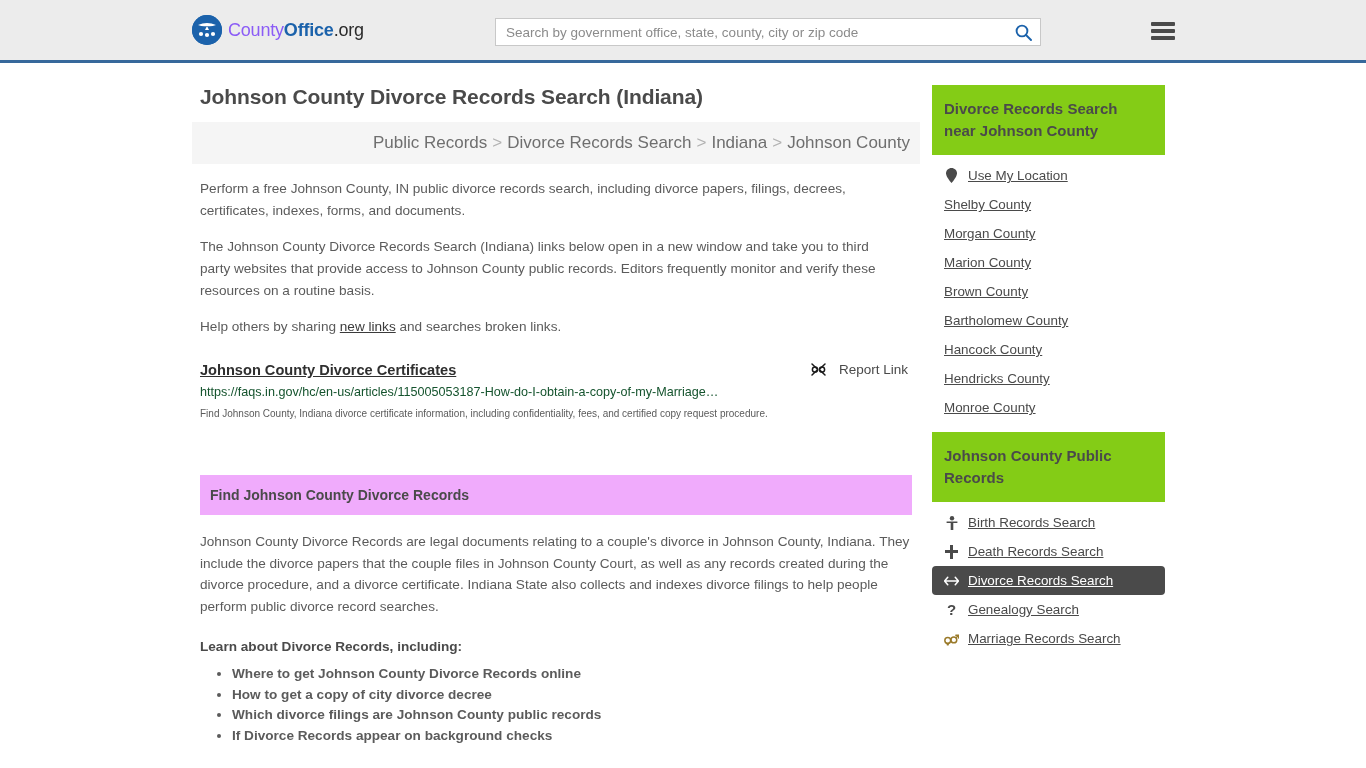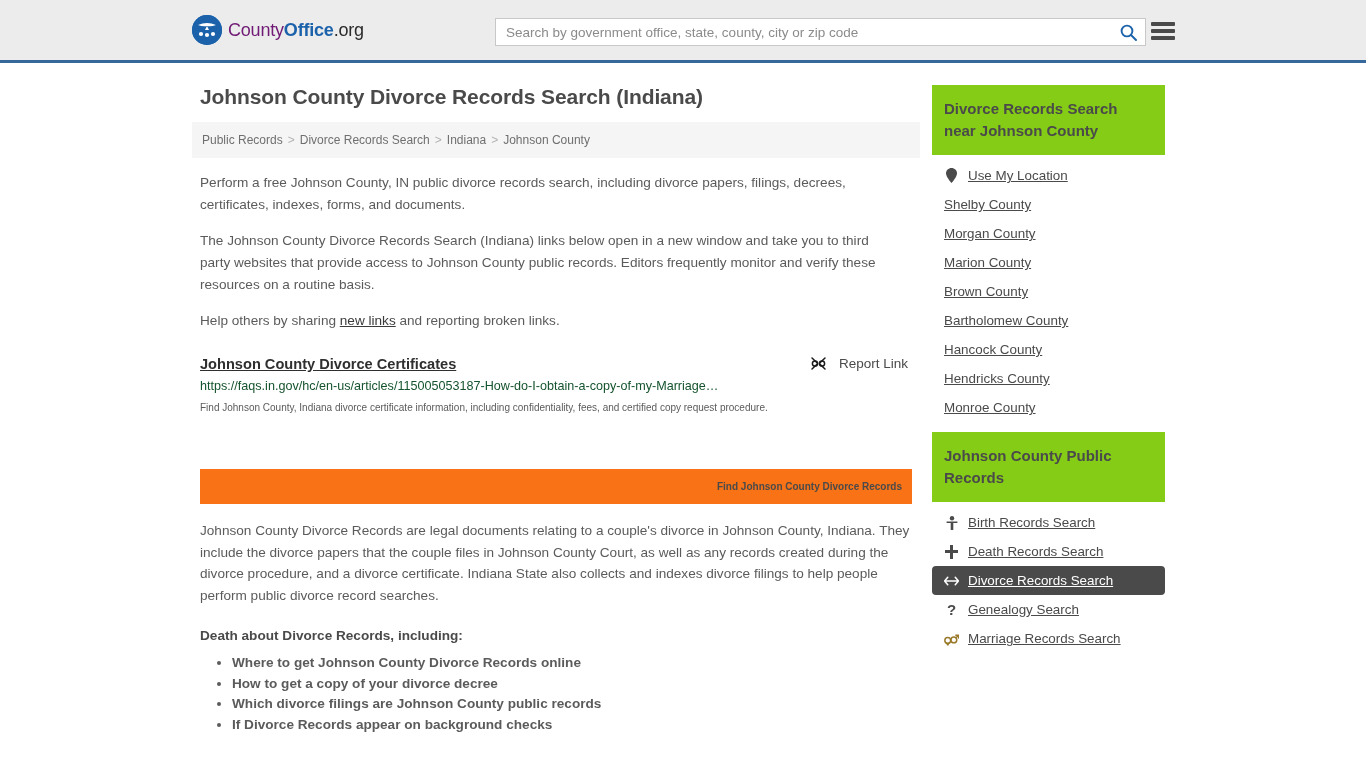--- a/index.html
+++ b/index.html
@@ -35,29 +35,29 @@
     background: #1b62ab;
     position: relative;
     flex: none;
   }
   .logo-mark svg { position: absolute; left: 0; top: 0; }
   .logo-text {
     font-size: 18px;
     letter-spacing: -0.2px;
     white-space: nowrap;
   }
-  .logo-text .c1 { color: #701a75; }
+  .logo-text .c1 { color: #8b5cf6; }
   .logo-text .c2 { color: #1b62ab; font-weight: bold; }
   .logo-text .c3 { color: #2a2a2a; }
 
   .search-wrap {
     position: absolute;
     left: 495px;
     top: 18px;
-    width: 651px;
+    width: 546px;
     height: 28px;
     background: #ffffff;
     border: 1px solid #c8c8c8;
     display: flex;
     align-items: center;
   }
   .search-input {
     flex: 1;
     border: 0;
     outline: none;
@@ -109,23 +109,24 @@
     font-size: 21px;
     font-weight: bold;
     color: #4a4a4a;
     margin: 0 0 13px 8px;
     letter-spacing: -0.1px;
   }
 
   .breadcrumb {
     background: #f5f5f5;
     padding: 11px 10px;
-    font-size: 12px;
+    font-size: 17px;
     color: #7a7a7a;
     white-space: nowrap;
+    text-align: right;
   }
   .breadcrumb a {
     color: #6f6f6f;
     text-decoration: none;
   }
   .breadcrumb .sep { color: #b2b2b2; margin: 0 5px; }
 
   .content p.body-text {
     font-size: 13.6px;
     line-height: 22px;
@@ -177,28 +178,27 @@
   .result-desc {
     font-size: 10px;
     line-height: 26px;
     color: #5b5b5b;
     margin-top: 2px;
     width: 690px;
   }
 
   
   .section-head {
-    background: #f97316;
+    background: #f0abfc;
     margin: 48px 0 0 8px;
     width: 712px;
     padding: 12px 10px;
-    font-size: 10px;
+    font-size: 14px;
     font-weight: bold;
     color: #4a4a4a;
-    text-align: right;
   }
   .section-body {
     font-size: 13.6px;
     line-height: 21.5px;
     color: #5b5b5b;
     margin: 16px 0 0 8px;
     width: 712px;
   }
   .learn-head {
     font-size: 13.6px;
@@ -297,21 +297,21 @@
   <div class="content">
 
     <h1 class="page-title">Johnson County Divorce Records Search (Indiana)</h1>
 
     <div class="breadcrumb">
       <a href="#">Public Records</a><span class="sep">&gt;</span><a href="#">Divorce Records Search</a><span class="sep">&gt;</span><a href="#">Indiana</a><span class="sep">&gt;</span><a href="#">Johnson County</a>
     </div>
 
     <p class="body-text">Perform a free Johnson County, IN public divorce records search, including divorce papers, filings, decrees, certificates, indexes, forms, and documents.</p>
     <p class="body-text">The Johnson County Divorce Records Search (Indiana) links below open in a new window and take you to third party websites that provide access to Johnson County public records. Editors frequently monitor and verify these resources on a routine basis.</p>
-    <p class="body-text"><span>Help others by sharing </span><a href="#">new links</a><span> and reporting broken links.</span></p>
+    <p class="body-text"><span>Help others by sharing </span><a href="#">new links</a><span> and searches broken links.</span></p>
 
     <div class="result">
       <div class="result-head">
         <a class="result-title" href="#">Johnson County Divorce Certificates</a>
         <div class="report-link">
           <svg width="17" height="15" viewBox="0 0 17 15">
             <path d="M2 2 L7 6.7 M10 8.3 L15 13" stroke="#1a1a1a" stroke-width="1.5" fill="none" stroke-linecap="round"></path>
             <path d="M15 2 L10 6.7 M7 8.3 L2 13" stroke="#1a1a1a" stroke-width="1.5" fill="none" stroke-linecap="round"></path>
             <circle cx="5" cy="7.5" r="2.6" fill="none" stroke="#1a1a1a" stroke-width="1.5"></circle>
             <circle cx="12" cy="7.5" r="2.6" fill="none" stroke="#1a1a1a" stroke-width="1.5"></circle>
@@ -319,24 +319,24 @@
           <span>Report Link</span>
         </div>
       </div>
       <div class="result-url">https://faqs.in.gov/hc/en-us/articles/115005053187-How-do-I-obtain-a-copy-of-my-Marriage…</div>
       <div class="result-desc">Find Johnson County, Indiana divorce certificate information, including confidentiality, fees, and certified copy request procedure.</div>
     </div>
 
     <div class="section-head">Find Johnson County Divorce Records</div>
     <div class="section-body">Johnson County Divorce Records are legal documents relating to a couple's divorce in Johnson County, Indiana. They include the divorce papers that the couple files in Johnson County Court, as well as any records created during the divorce procedure, and a divorce certificate. Indiana State also collects and indexes divorce filings to help people perform public divorce record searches.</div>
 
-    <div class="learn-head">Death about Divorce Records, including:</div>
+    <div class="learn-head">Learn about Divorce Records, including:</div>
     <ul class="learn-list">
       <li>Where to get Johnson County Divorce Records online</li>
-      <li>How to get a copy of your divorce decree</li>
+      <li>How to get a copy of city divorce decree</li>
       <li>Which divorce filings are Johnson County public records</li>
       <li>If Divorce Records appear on background checks</li>
 
     </ul>
   </div>
 
   <div class="aside">
 
     <div class="card">
       <div class="card-head">Divorce Records Search near Johnson County</div>

